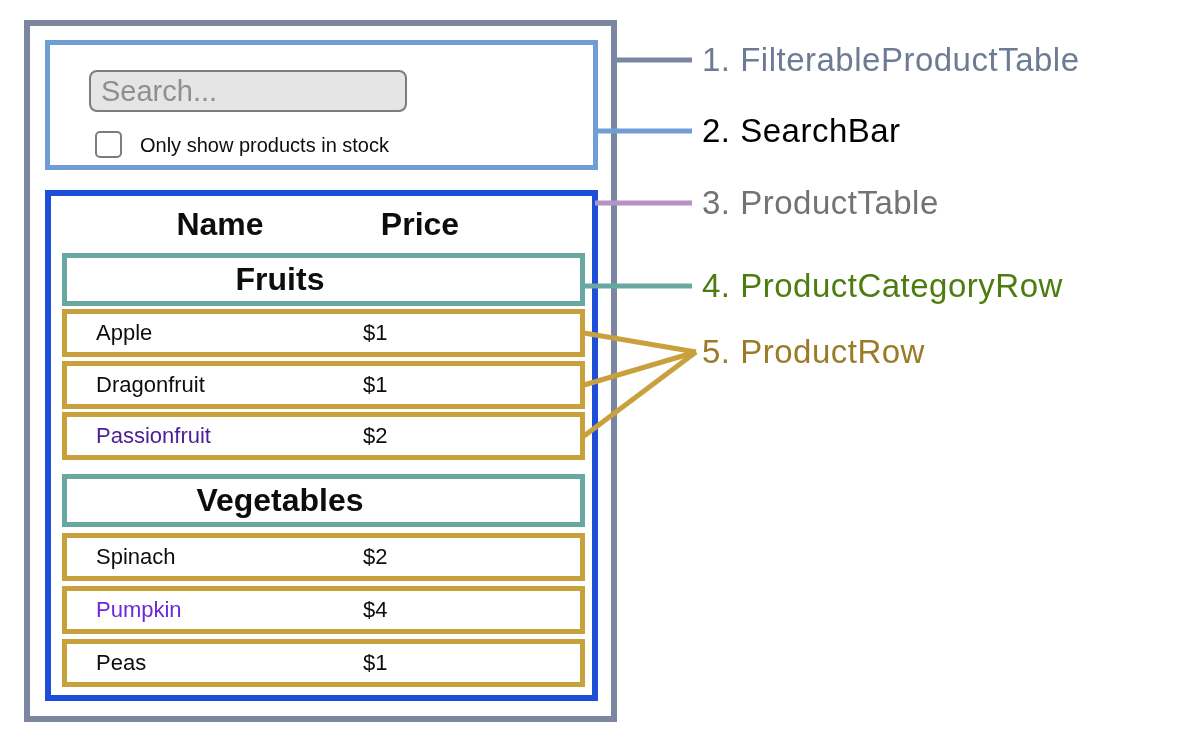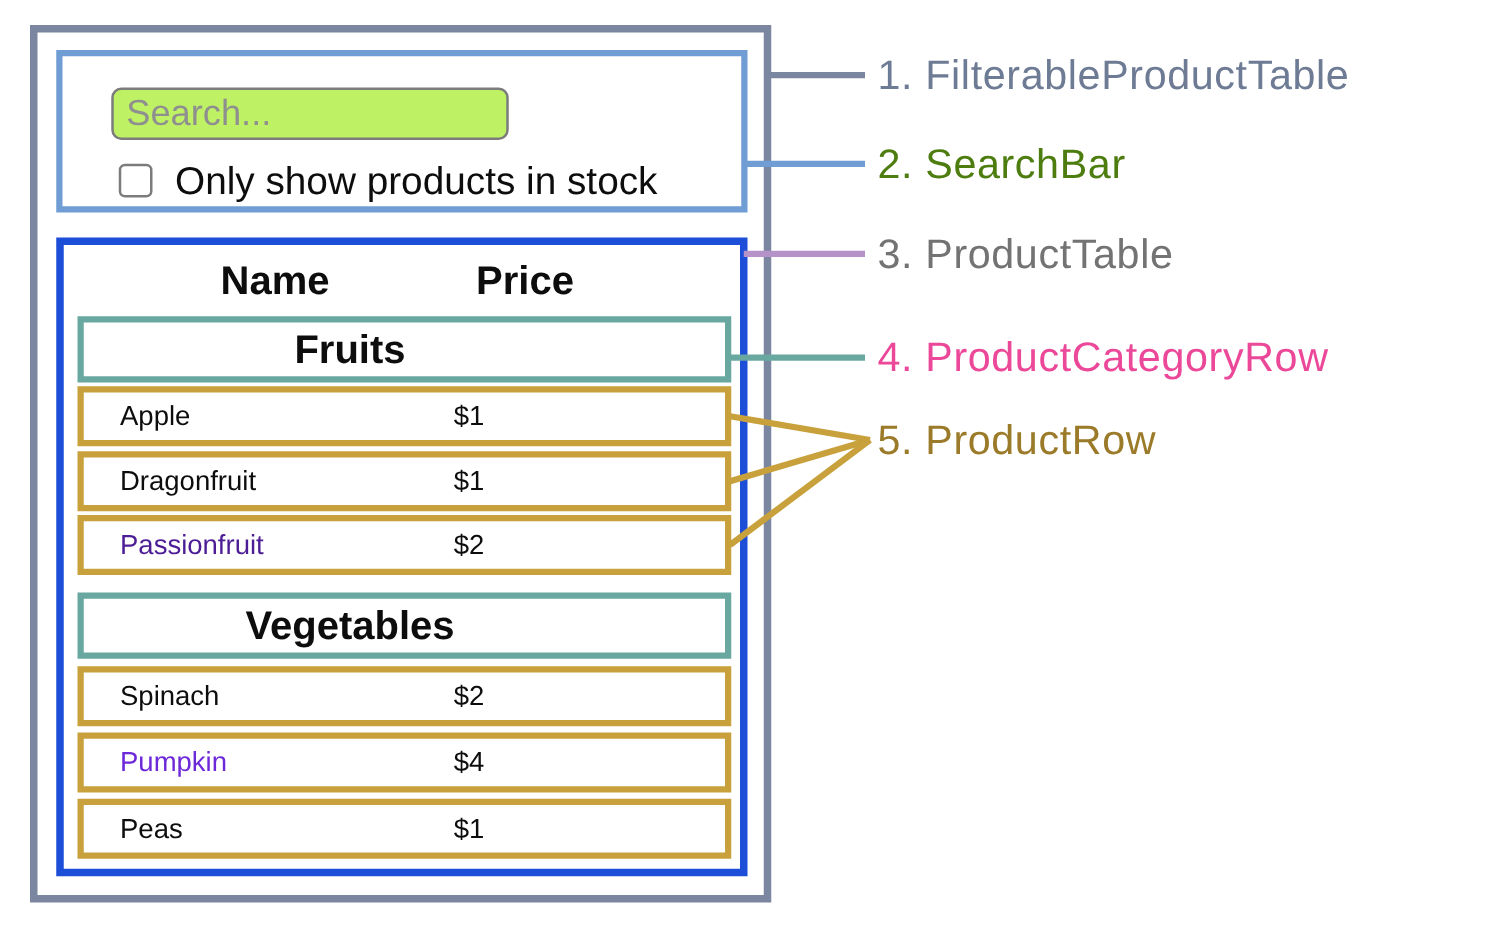--- a/index.html
+++ b/index.html
@@ -10,32 +10,32 @@
   .box { position:absolute; box-sizing:border-box; background:#ffffff; }
 
   .outer-box  { left:24px;  top:20px;  width:593px; height:702px; border:6px solid #7b87a0; }
   .search-box { left:45px;  top:40px;  width:553px; height:130px; border:5px solid #6f9dd4; z-index:2; }
   .table-box  { left:45px;  top:190px; width:553px; height:511px; border:6px solid #1d4ed8; z-index:2; }
 
   .search-input {
     position:absolute; left:39px; top:25px; width:318px; height:42px;
     box-sizing:border-box; border:2px solid #7c7c7c; border-radius:8px;
     font-family:"Liberation Sans", sans-serif; font-size:29px; color:#555555;
-    padding:0 10px; outline:none; background:#bef264;
+    padding:0 10px; outline:none; background:#e5e5e5;
   }
   .search-input::placeholder { color:#8f8f8f; opacity:1; }
 
   .stock-checkbox {
     position:absolute; left:45px; top:86px; width:27px; height:27px;
     -webkit-appearance:none; appearance:none; margin:0;
     border:2px solid #7c7c7c; border-radius:5px; background:#ffffff; cursor:pointer;
   }
   .stock-label {
     position:absolute; left:90px; top:80px; height:40px; line-height:40px;
-    font-size:31px; color:#0d0d0d; white-space:nowrap;
+    font-size:20px; color:#0d0d0d; white-space:nowrap;
   }
 
   .header-row { position:absolute; left:11px; top:6px; width:523px; height:44px; }
   .hdr { position:absolute; top:0; height:44px; line-height:44px; text-align:center;
          font-weight:bold; font-size:32px; color:#0d0d0d; }
   .hdr-name  { left:18px;  width:280px; }
   .hdr-price { left:298px; width:120px; }
 
   .row { position:absolute; left:11px; width:523px; box-sizing:border-box; background:#ffffff;padding-left:44px; }
   .category-row { border:5px solid #68a8a0; height:53px; }
@@ -135,17 +135,17 @@
     <line x1="613" y1="60" x2="692" y2="60" stroke="#7b87a0" stroke-width="5"></line>
     <line x1="595" y1="131" x2="692" y2="131" stroke="#6f9dd4" stroke-width="5"></line>
     <line x1="595" y1="203" x2="692" y2="203" stroke="#b592c8" stroke-width="5"></line>
     <line x1="581" y1="286" x2="692" y2="286" stroke="#68a8a0" stroke-width="5"></line>
     <line x1="584" y1="333" x2="696" y2="352" stroke="#c8a13c" stroke-width="5"></line>
     <line x1="584" y1="385" x2="696" y2="352" stroke="#c8a13c" stroke-width="5"></line>
     <line x1="584" y1="436" x2="696" y2="352" stroke="#c8a13c" stroke-width="5"></line>
   </svg>
 
   <div class="legend-label legend-1" style="color: rgb(110, 123, 148);">1. FilterableProductTable</div>
-  <div class="legend-label legend-2" style="color: #4d7c0f;">2. SearchBar</div>
+  <div class="legend-label legend-2" style="color: #000000;">2. SearchBar</div>
   <div class="legend-label legend-3" style="color: #737373;">3. ProductTable</div>
-  <div class="legend-label legend-4" style="color: #ec4899;">4. ProductCategoryRow</div>
+  <div class="legend-label legend-4" style="color: #4d7c0f;">4. ProductCategoryRow</div>
   <div class="legend-label legend-5" style="color: rgb(155, 123, 41);">5. ProductRow</div>
 </div>
 
 </body></html>

